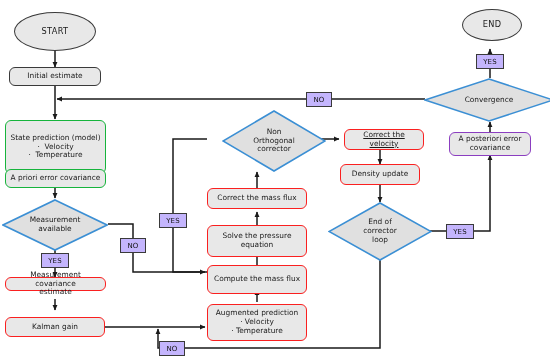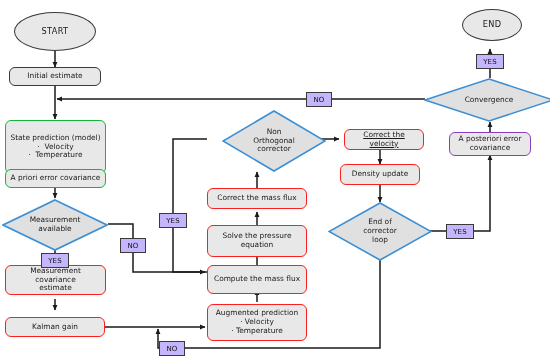--- a/index.html
+++ b/index.html
@@ -170,21 +170,21 @@
   <div class="node decision" style="left:2px; top:199px; width:106px; height:52px;">
     <svg class="dshape" viewBox="0 0 106 52" preserveAspectRatio="none">
       <polygon points="53,1 105,26 53,51 1,26" fill="#e0e0e0" stroke="#3b8fd4" stroke-width="1.6"></polygon>
     </svg>
     <span class="dlabel">
       <span style="display:block">Measurement</span>
       <span style="display:block">available</span>
     </span>
   </div>
 
-  <div class="node process red" style="left:5px; top:265px; width:101px; height:30px;">
+  <div class="node process red" style="left:5px; top:277px; width:101px; height:14px;">
     <span class="blist">
       <span class="bline">Measurement covariance</span>
       <span class="bline">estimate</span>
     </span>
   </div>
 
   <div class="node process red" style="left:5px; top:317px; width:100px; height:20px;">
     <span>Kalman gain</span>
   </div>
 

